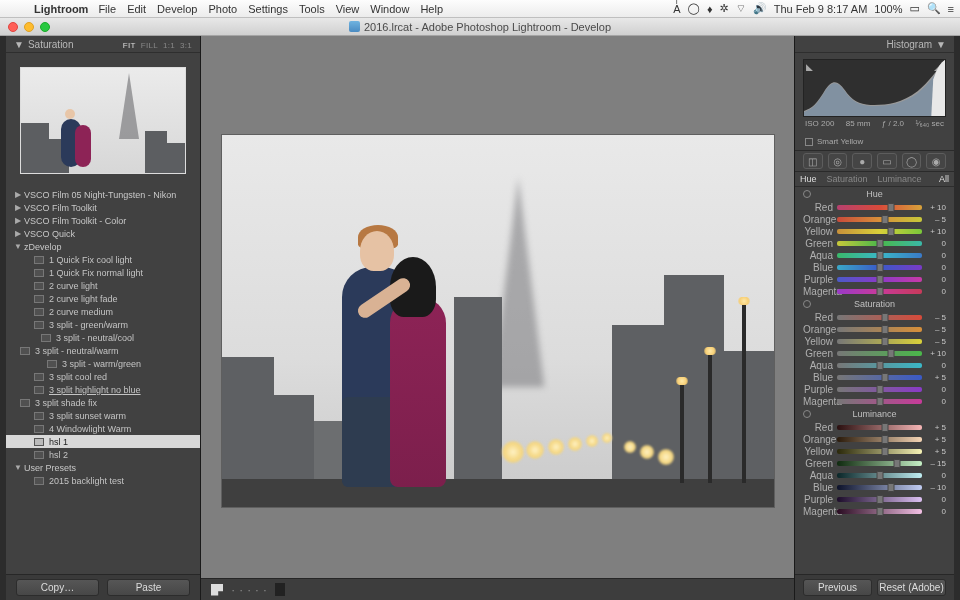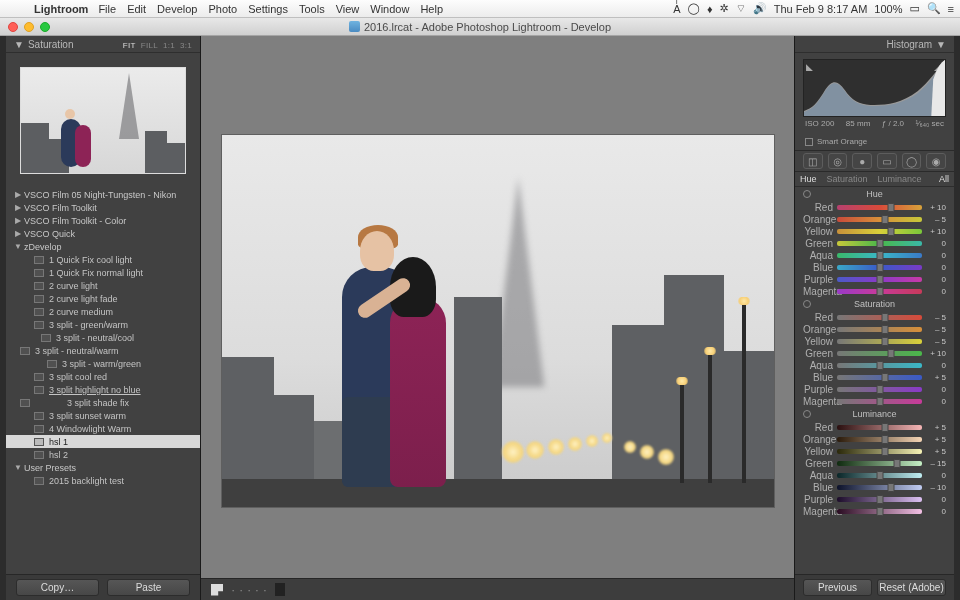--- a/index.html
+++ b/index.html
@@ -209,21 +209,21 @@
           <span>3 split - warm/green</span>
         </div>
         <div class="preset-row" style="padding-left: 28px;">
           <span class="pic"></span>
           <span>3 split cool red</span>
         </div>
         <div class="preset-row" style="padding-left: 28px; text-decoration: underline;">
           <span class="pic"></span>
           <span>3 split highlight no blue</span>
         </div>
-        <div class="preset-row" style=" gap: 32px;">
+        <div class="preset-row" style="">
           <span class="pic"></span>
           <span>3 split shade fix</span>
         </div>
         <div class="preset-row" style="padding-left: 28px;">
           <span class="pic"></span>
           <span>3 split sunset warm</span>
         </div>
         <div class="preset-row" style="padding-left: 28px;">
           <span class="pic"></span>
           <span>4 Windowlight Warm</span>
@@ -311,21 +311,21 @@
       </div>
       <div class="exif">
         <span>ISO 200</span>
         <span>85 mm</span>
         <span>ƒ / 2.0</span>
         <span>¹⁄₆₄₀ sec</span>
       </div>
     </div>
     <div class="smart">
         <span class="sq"></span>
-        <span>Smart Orange</span>
+        <span>Smart Yellow</span>
       </div>
     <div class="tool-strip">
       <div class="tool">◫</div>
       <div class="tool">◎</div>
       <div class="tool">●</div>
       <div class="tool">▭</div>
       <div class="tool">◯</div>
       <div class="tool">◉</div>
     </div>
     <div class="hsl-tabs">

